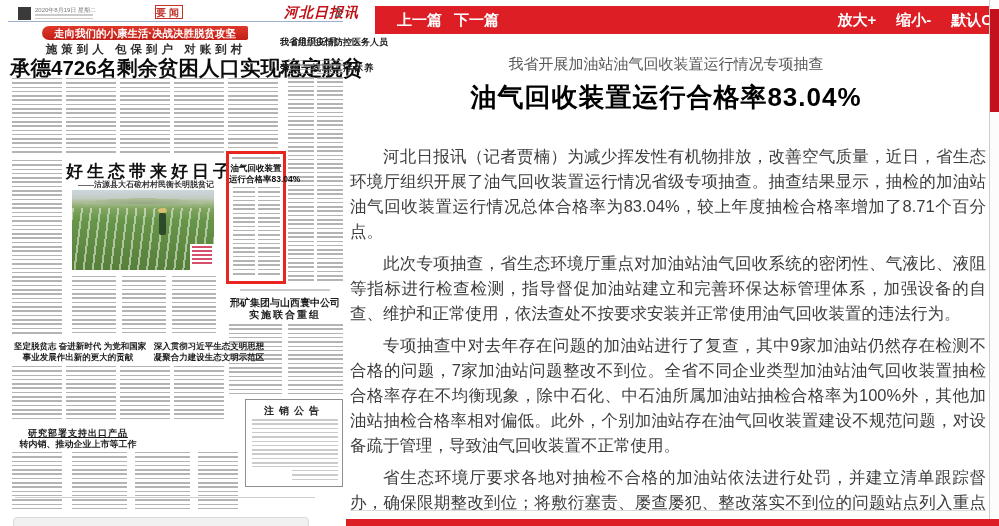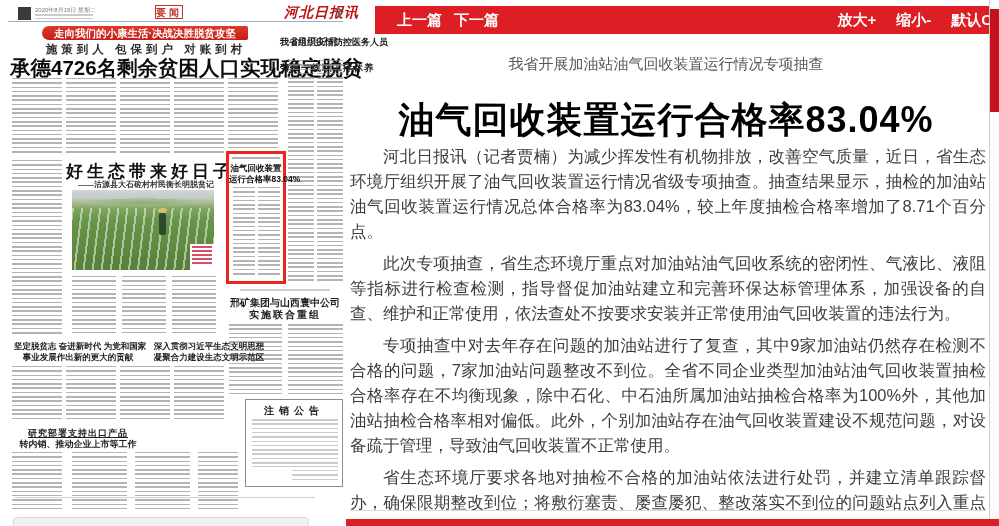--- a/index.html
+++ b/index.html
@@ -44,21 +44,21 @@
   .pill { background:#f1f1f1; border:1px solid #d9d9d9; border-radius:4px; }
   .thin-line { background:#cfcfcf; }
 
   
   .topbar { left:346px; top:6px; width:640px; height:28px; background:#dd1e25; color:#fff;
             display:flex; align-items:center; padding:0 22px;margin-left:29px; }
   .topbar .btn { font-size:15px; font-weight:bold; color:#fff; cursor:pointer; white-space:nowrap; }
   .topbar .left { display:flex; gap:12px; }
   .topbar .right { margin-left:auto; display:flex; gap:20px; }
   .art-kicker { left:346px; top:55px; width:640px; text-align:center; font-size:15px; color:#585858; }
-  .art-title { left:346px; top:80px; width:640px; text-align:center; font-size:36px; font-weight:bold; color:#000; letter-spacing:1px;margin-top:16px; }
+  .art-title { left:346px; top:80px; width:640px; text-align:center; font-size:26px; font-weight:bold; color:#000; letter-spacing:1px; }
   #art-body { left:350px; top:144px; width:636px; }
   #art-body p { font-size:16.5px; line-height:25px; color:#3c3c3c; text-align:justify;
                 text-indent:2em; margin-bottom:7px; }
   .divider { left:350px; top:510px; width:636px; height:1px; background:#d9d9d9; }
   .footerbar { left:346px; top:519px; width:653px; height:7px; background:#dd1e25; }
 
   
   .sb-track { left:989px; top:0; width:10px; height:519px; background:#fcfcfc; border-left:1px solid #cfcfcf; }
   .sb-thumb { left:990px; top:9px; width:9px; height:103px; background:#c3111d; }
 </style>

